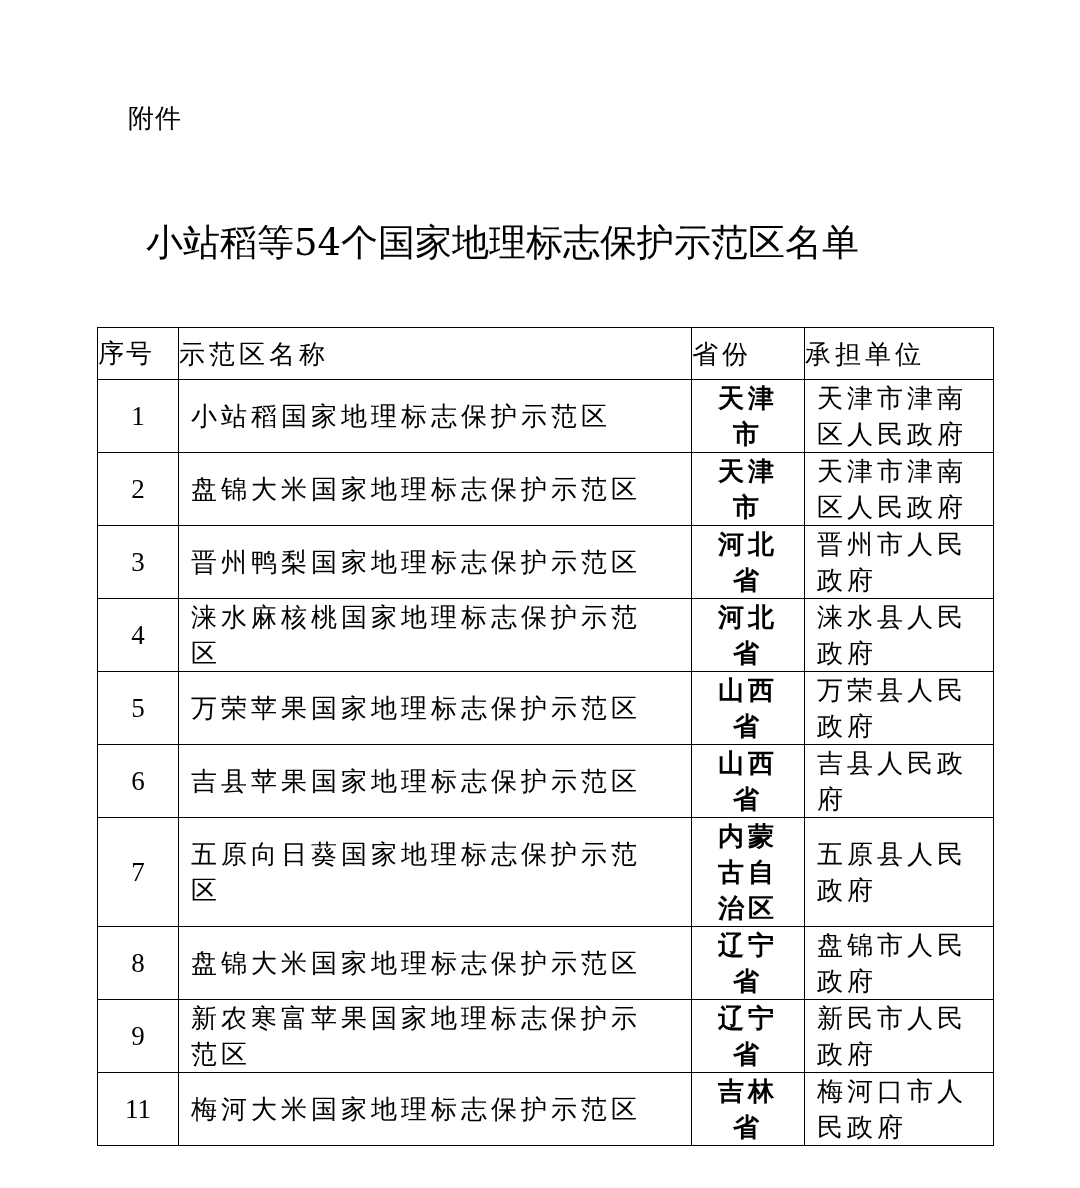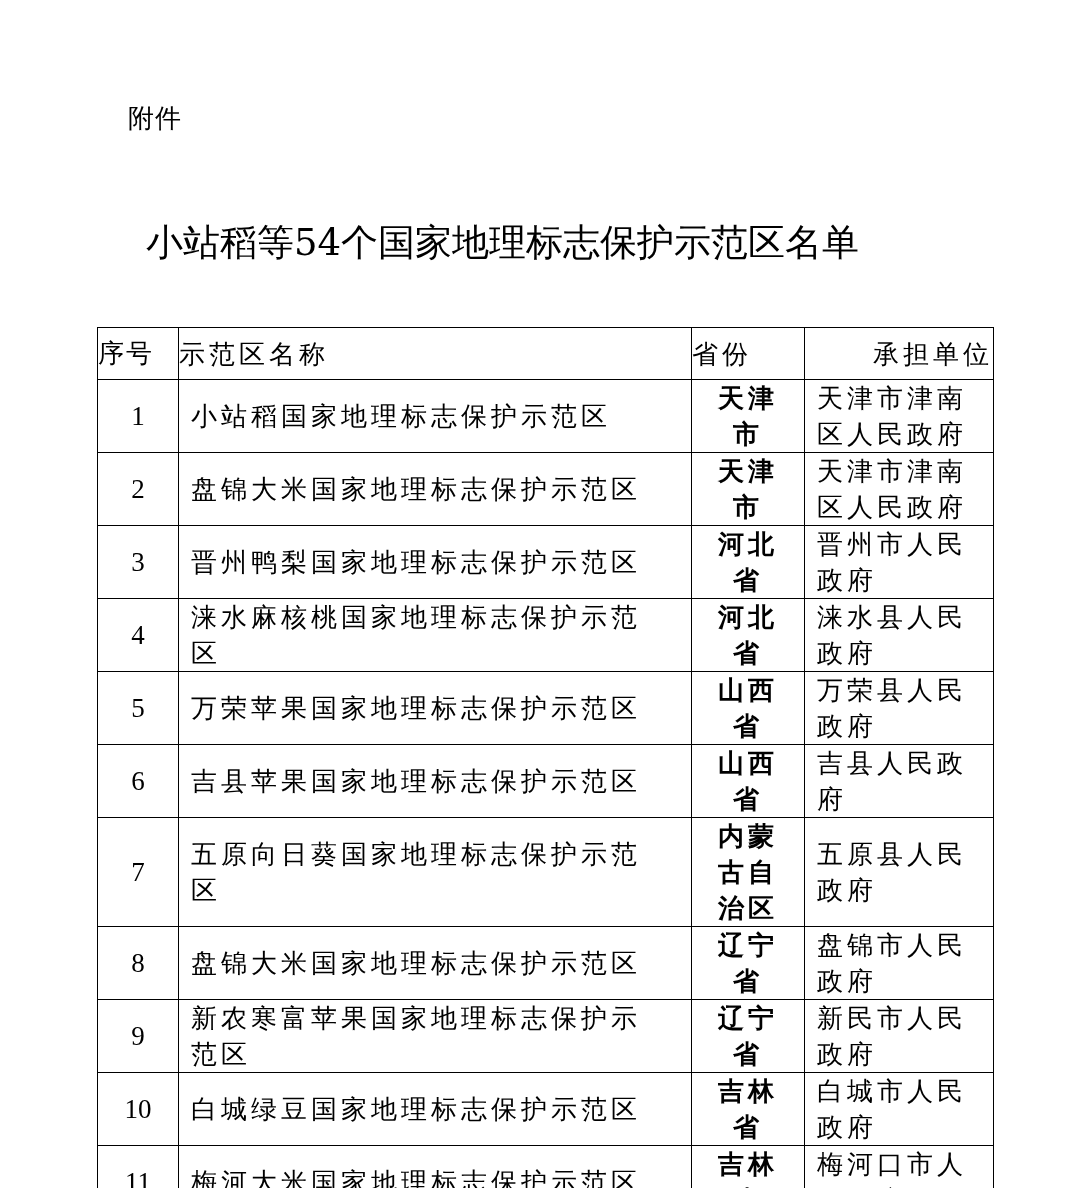--- a/index.html
+++ b/index.html
@@ -43,21 +43,21 @@
 
 <div class="attachment">附件</div>
 <div class="title">小站稻等54个国家地理标志保护示范区名单</div>
 
 <table class="roster">
   <thead>
     <tr>
       <th class="c-idx">序号</th>
       <th class="c-name" style="text-align:left;padding-left:0 !important">示范区名称</th>
       <th class="c-prov">省份</th>
-      <th class="c-unit" style="text-align:right;padding-left:0 !important">承担单位</th>
+      <th class="c-unit" style="text-align:left;padding-left:0 !important">承担单位</th>
     </tr>
   </thead>
   <tbody>
     <tr>
       <td class="c-idx">1</td>
       <td class="c-name">
           <span class="cell-text">小站稻国家地理标志保护示范区</span>
         </td>
       <td class="c-prov">
           <span class="cell-text">天津市</span>
@@ -156,32 +156,20 @@
           <span class="cell-text">新农寒富苹果国家地理标志保护示范区</span>
         </td>
       <td class="c-prov">
           <span class="cell-text">辽宁省</span>
         </td>
       <td class="c-unit">
           <span class="cell-text">新民市人民政府</span>
         </td>
     </tr>
     <tr>
-      <td class="c-idx">10</td>
-      <td class="c-name">
-          <span class="cell-text">白城绿豆国家地理标志保护示范区</span>
-        </td>
-      <td class="c-prov">
-          <span class="cell-text">吉林省</span>
-        </td>
-      <td class="c-unit">
-          <span class="cell-text">白城市人民政府</span>
-        </td>
-    </tr>
-    <tr>
       <td class="c-idx">11</td>
       <td class="c-name">
           <span class="cell-text">梅河大米国家地理标志保护示范区</span>
         </td>
       <td class="c-prov">
           <span class="cell-text">吉林省</span>
         </td>
       <td class="c-unit">
           <span class="cell-text">梅河口市人民政府</span>
         </td>

